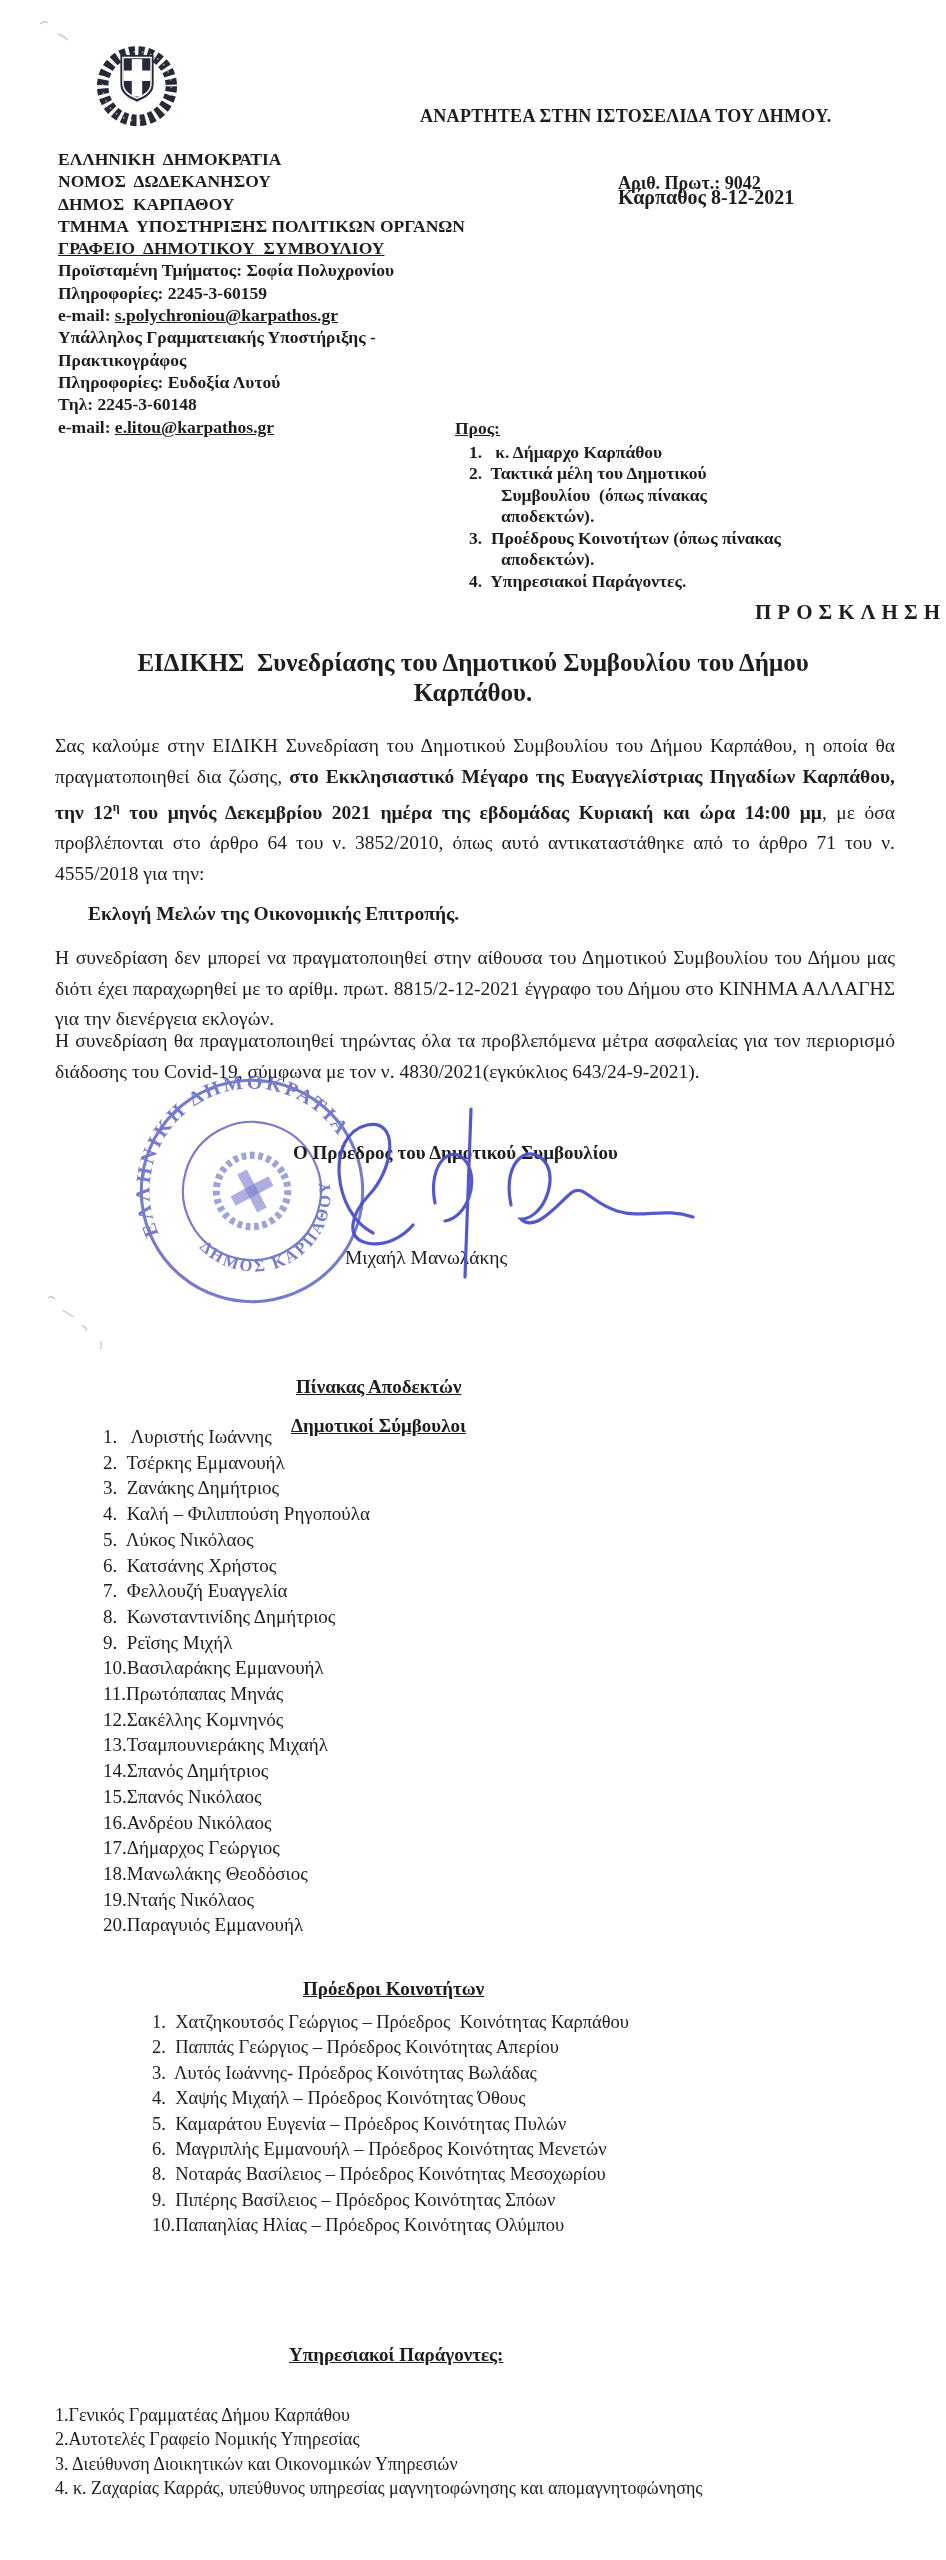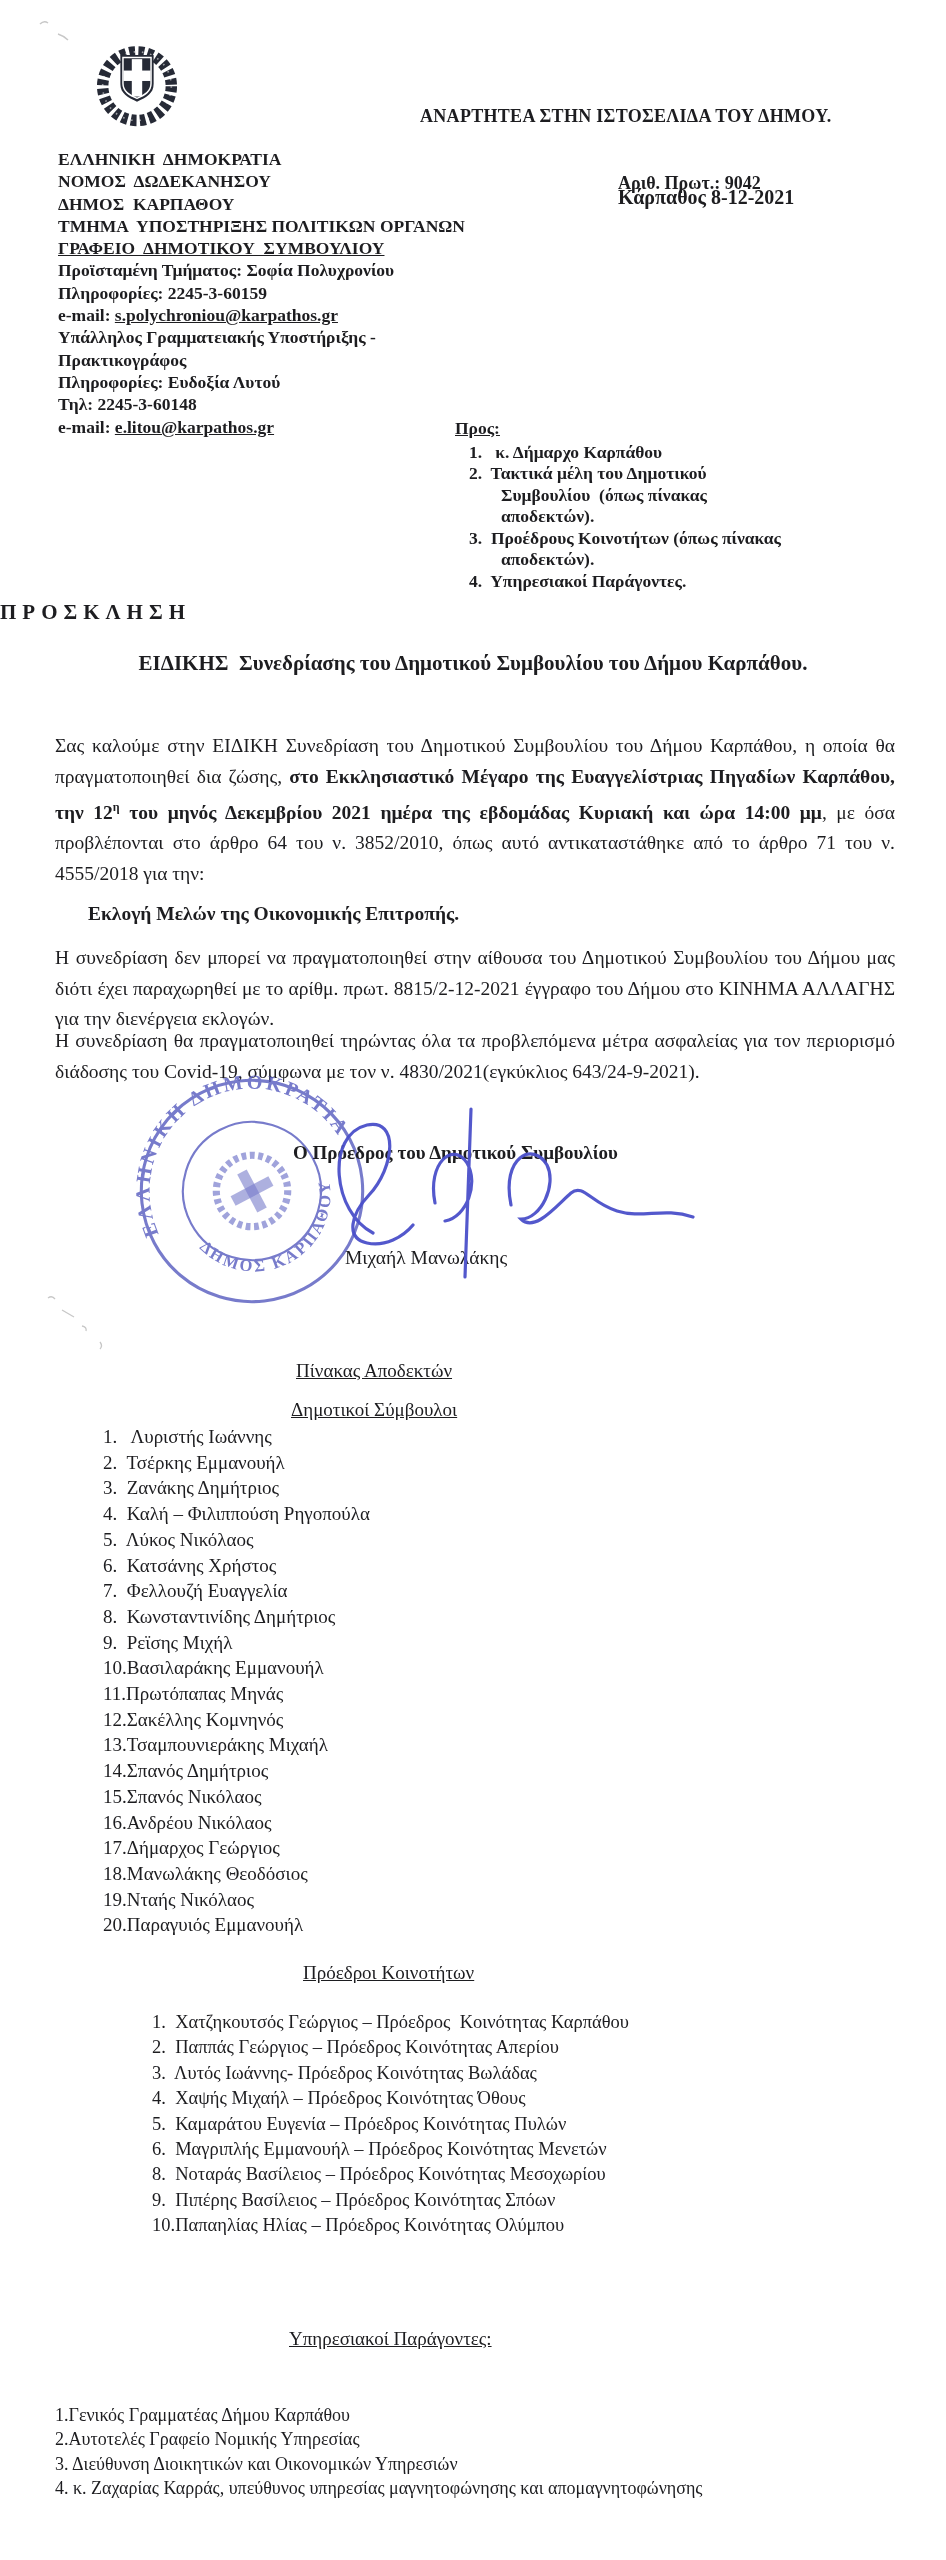--- a/index.html
+++ b/index.html
@@ -18,43 +18,43 @@
   .protocol { left:618px; top:173px; font-size:18px; font-weight:bold;text-align:right; }
 
   .sender { left:58px; top:148px; width:420px; font-size:17.5px; font-weight:bold; line-height:22.3px; }
   .sender .line { white-space:pre-wrap; }
 
   .recipients { left:455px; top:418px; width:345px; font-size:17.5px; font-weight:bold; line-height:21.5px; }
   .rec-label { text-decoration:underline; }
   .rec-items { margin-left:14px; margin-top:2px; }
   .rec-items .li { padding-left:32px; text-indent:-32px; white-space:pre-wrap; }
 
-  .title-main { left:0; top:600px; width:946px; text-align:left; font-size:21px;
+  .title-main { left:0; top:600px; width:946px; text-align:right; font-size:21px;
                 font-weight:bold; letter-spacing:6px; }
-  .title-sub  { left:113px; top:648px; width:720px; text-align:center; font-size:21px;
+  .title-sub  { left:113px; top:648px; width:720px; text-align:center; font-size:25px;
                 font-weight:bold; line-height:30px; }
 
   .para { left:55px; width:840px; font-size:19.5px; line-height:30.5px; text-align:justify; }
   .p1 { top:731px; }
   .agenda { left:88px; top:903px; font-size:19.5px; font-weight:bold; }
   .p2 { top:943px; }
   .p3 { top:1026px; }
   sup { font-size:0.62em; vertical-align:super; }
 
   
   .stamp { left:133px; top:1072px; width:238px; height:238px; transform:rotate(-28deg);
            opacity:.82; z-index:1; }
   .stamp-stroke { stroke:#5a5fc0; }
   .stamp-fill { fill:#5a5fc0; }
   .sig-role { left:293px; top:1142px; font-size:19px; font-weight:bold; z-index:2; }
   .sig-ink { left:295px; top:1105px; width:430px; height:180px; z-index:3; }
   .sig-name { left:345px; top:1247px; font-size:19.5px; font-weight:normal; z-index:2; }
 
   
-  .hdr { font-weight:normal; text-decoration:underline; white-space:pre-wrap; }
+  .hdr { font-weight:bold; text-decoration:underline; white-space:pre-wrap;margin-top:16px; }
   .hdr-acceptees   { left:296px; top:1360px; font-size:19px; }
   .hdr-councillors { left:291px; top:1399px; font-size:19px; }
   .hdr-presidents  { left:303px; top:1962px; font-size:19px; }
   .hdr-officials   { left:289px; top:2328px; font-size:19px; }
 
   .dlist .li { white-space:pre-wrap; }
   .councillors { left:103px; top:1424px; font-size:19px; line-height:25.7px; }
   .presidents  { left:152px; top:2010px; font-size:18.5px; line-height:25.4px; }
   .officials   { left:55px;  top:2403px; font-size:18px;   line-height:24.3px; }
 

